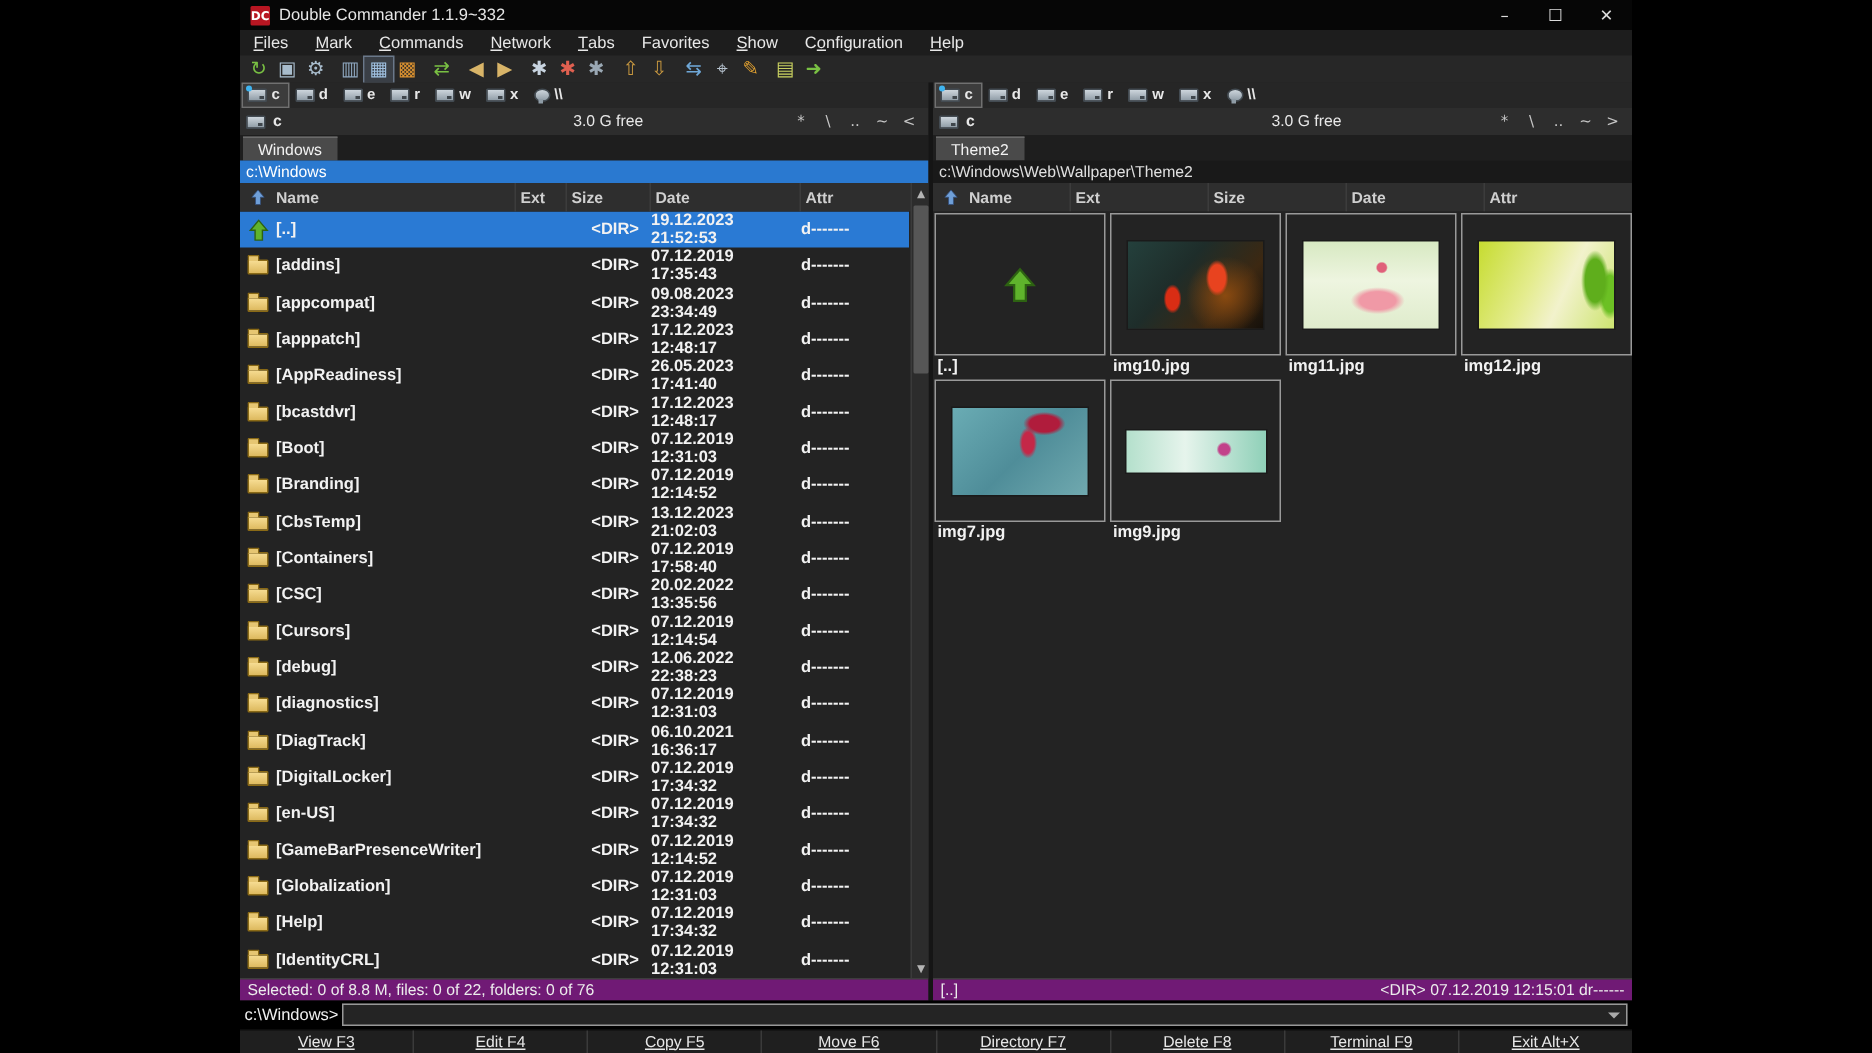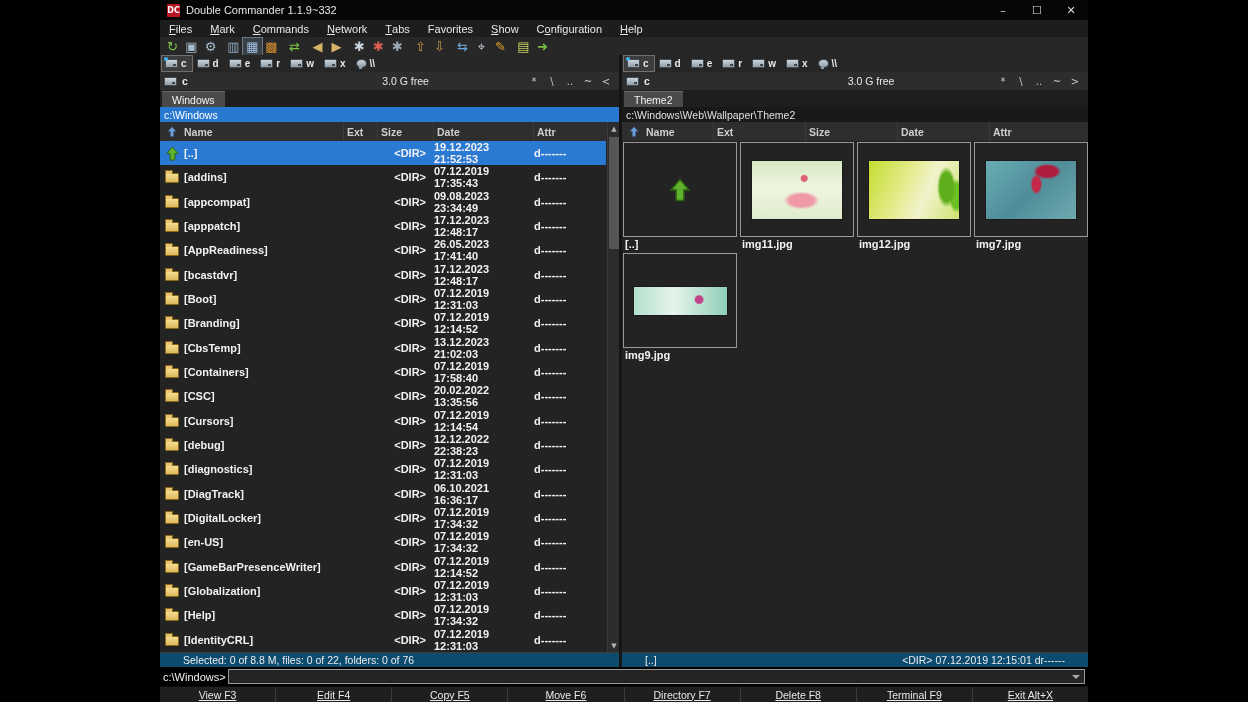--- a/index.html
+++ b/index.html
@@ -147,23 +147,23 @@
     linear-gradient(135deg,#6aacb4,#4f8d99 52%,#70a9af); }
   .thumb-img8 { background:
     radial-gradient(ellipse 20px 14px at 58% 42%, #f2a428 0 45%, rgba(242,164,40,0) 72%),
     radial-gradient(ellipse 3px 22px at 64% 75%, #d88838 0 55%, rgba(216,136,56,0) 80%),
     linear-gradient(180deg,#f4ecf0,#faf4f6 48%,#ecd4e2); }
   .thumb-img9 { width:93px; height:28px; background:
     radial-gradient(circle 6px at 70% 45%, #c2428a 0 60%, rgba(194,66,138,0) 85%),
     linear-gradient(90deg,#b4e0cc,#e6f4ec 42%,#8fd0b8); }
 
   
-  .statusbar { height:15px; background:#0c4a6e; border-top:1px solid #3d3d3d;
+  .statusbar { height:15px; background:#701a75; border-top:1px solid #3d3d3d;
     color:#ececec; font-size:10.5px; display:flex; align-items:center;
-    padding:0 23px; flex:0 0 auto; justify-content:space-between; white-space:nowrap; }
+    padding:0 5px; flex:0 0 auto; justify-content:space-between; white-space:nowrap; }
 
   
   .cmdline { height:19px; background:#000000; display:flex; align-items:center;
     padding:0 3px; flex:0 0 auto; }
   .cmd-prompt { color:#f0f0f0; font-size:11px; margin-right:2px; white-space:nowrap; }
   .cmd-input { flex:1; height:15px; background:#242424; border:1px solid #989898;
     position:relative; color:#e8e8e8; font-size:11px; padding:0 14px 0 3px; }
   .cmd-chevron { position:absolute; right:4px; top:5px; width:0; height:0;
     border-left:4px solid transparent; border-right:4px solid transparent;
     border-top:4px solid #aaa; }
@@ -412,21 +412,21 @@
                 <span class="fr-date">07.12.2019 12:14:54</span>
                 <span class="fr-attr">d-------</span>
               </div>
               <div class="frow">
                 <div class="fr-ico">
                   <span class="folder-ico"></span>
                 </div>
                 <span class="fr-name">[debug]</span>
                 <span class="fr-ext"></span>
                 <span class="fr-size">&lt;DIR&gt;</span>
-                <span class="fr-date">12.12.2022 22:38:23</span>
+                <span class="fr-date">12.06.2022 22:38:23</span>
                 <span class="fr-attr">d-------</span>
               </div>
               <div class="frow">
                 <div class="fr-ico">
                   <span class="folder-ico"></span>
                 </div>
                 <span class="fr-name">[diagnostics]</span>
                 <span class="fr-ext"></span>
                 <span class="fr-size">&lt;DIR&gt;</span>
                 <span class="fr-date">07.12.2019 12:31:03</span>
@@ -582,20 +582,26 @@
               <div class="titem">
                 <div class="tcell">
                   <svg viewBox="0 0 16 16" width="24" height="24">
                     <path d="M8 1 L14 8 H10.6 V15 H5.4 V8 H2 Z" fill="#5fb32c" stroke="#2d6212" stroke-width="1"></path>
                   </svg>
                 </div>
                 <div class="tlabel">[..]</div>
               </div>
               <div class="titem">
                 <div class="tcell">
+                  <div class="thumb thumb-img10"></div>
+                </div>
+                <div class="tlabel">img10.jpg</div>
+              </div>
+              <div class="titem">
+                <div class="tcell">
                   <div class="thumb thumb-img11"></div>
                 </div>
                 <div class="tlabel">img11.jpg</div>
               </div>
               <div class="titem">
                 <div class="tcell">
                   <div class="thumb thumb-img12"></div>
                 </div>
                 <div class="tlabel">img12.jpg</div>
               </div>

